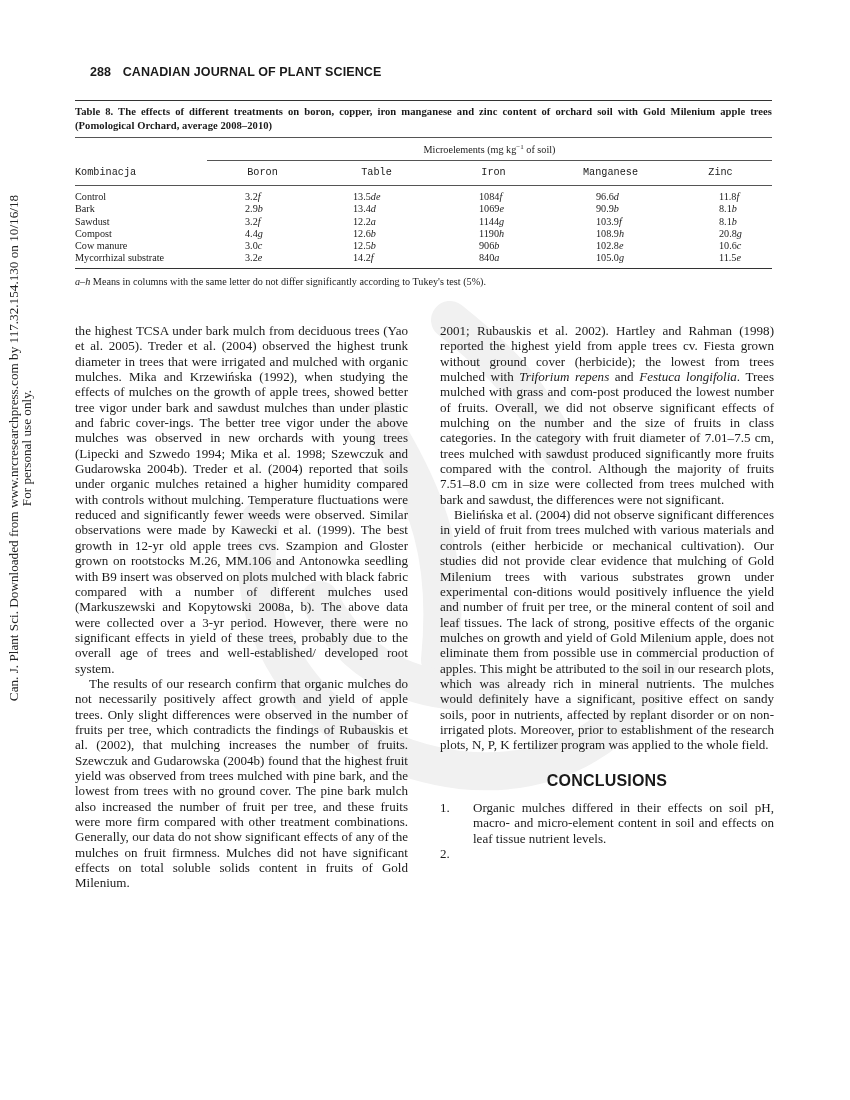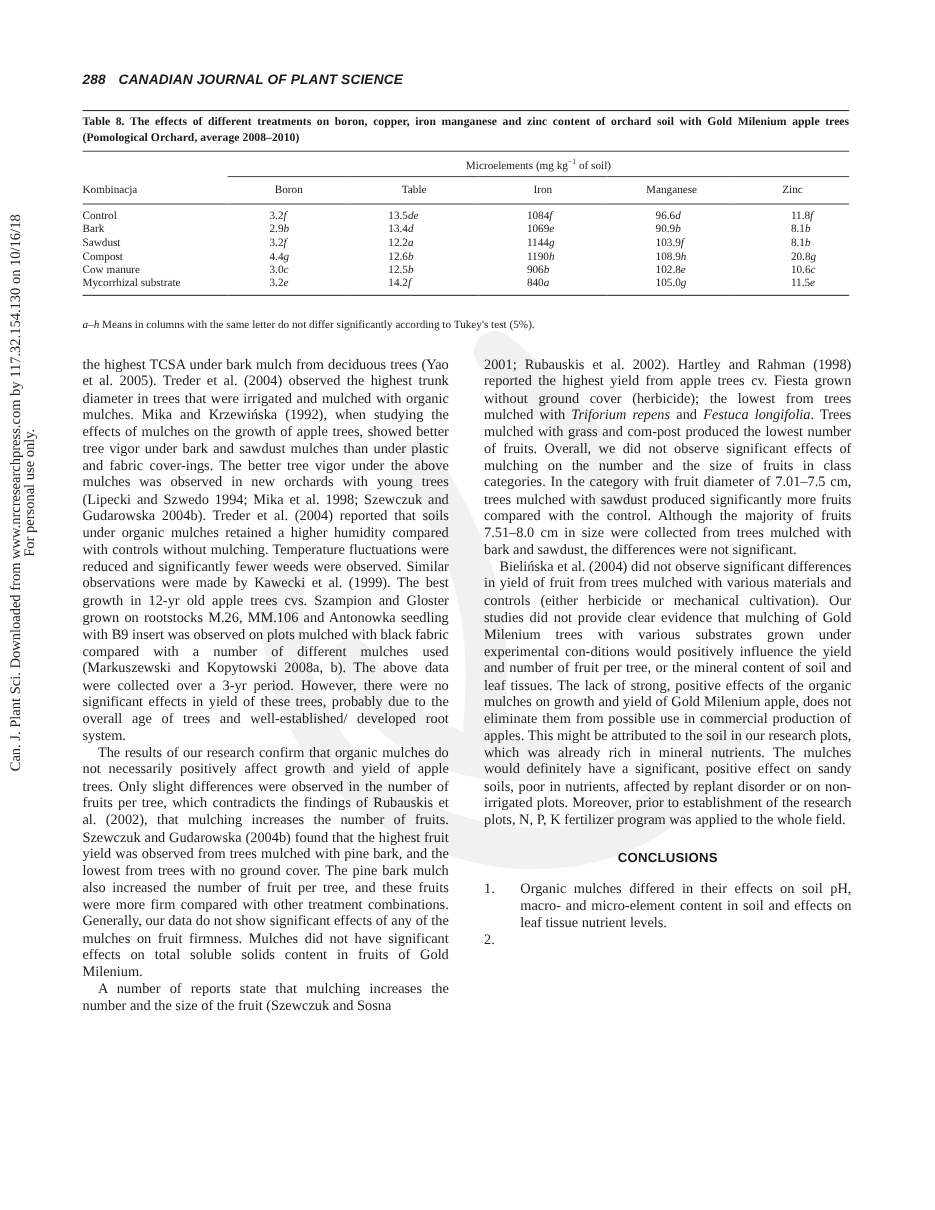--- a/index.html
+++ b/index.html
@@ -4,50 +4,50 @@
 <style>
   html, body { margin: 0; padding: 0; background: #ffffff; }
   body { width: 850px; height: 1100px; position: relative; overflow: hidden; color: #1a1a1a; font-family: "Liberation Serif", serif; }
 
   .side-note { position: absolute; left: 0; top: 0; width: 40px; height: 1100px; }
   .side-note .rot { position: absolute; left: 20px; top: 448px; transform: translate(-50%,-50%) rotate(-90deg); white-space: nowrap; text-align: center; font-size: 13.2px; line-height: 13px; color: #222; }
   .side-note .rot span { display: block; }
 
   .watermark { position: absolute; left: 200px; top: 300px; width: 480px; height: 520px; pointer-events: none; }
 
-  .running-head { position: absolute; left: 75px; top: 65px; font-family: "Liberation Sans", sans-serif; font-weight: bold; font-style: italic; font-size: 12.5px; letter-spacing: 0.1px; }
+  .running-head { position: absolute; left: 90px; top: 65px; font-family: "Liberation Sans", sans-serif; font-weight: bold; font-size: 12.5px; letter-spacing: 0.1px; }
   .running-head .pg { margin-right: 8px; }
 
   .table-block { position: absolute; left: 75px; top: 100px; width: 697px; }
   .rule-thick { border-top: 1.4px solid #333; }
   .rule-thin { border-top: 1px solid #555; }
   .caption { font-size: 10.6px; font-weight: bold; line-height: 13.5px; padding: 4px 0 5px 0; text-align: justify; letter-spacing: 0.05px; }
 
   table.data { width: 100%; border-collapse: collapse; font-size: 10.2px; }
   table.data td, table.data th { padding: 0; font-weight: normal; line-height: 12.3px; }
   .span-head { height: 22px; vertical-align: middle; text-align: center; }
   .span-rule td.sp { border-top: 1px solid #555; }
-  .col-head th { height: 24px; vertical-align: middle; text-align: center; }
+  .col-head th { height: 24px; vertical-align: middle; text-align: center; font-family: Liberation Mono, monospace; }
   .col-head th.first { text-align: left; }
   .head-bottom td { border-top: 1px solid #555; height: 5px; }
   tbody.rows td.treat { text-align: left; width: 132px; }
   tbody.rows td.v { text-align: left; margin-top: 41px; }
   .v .l { font-style: italic; }
   .table-end td { border-top: 1.4px solid #333; height: 0; }
-  .footnote { font-size: 10.2px; padding-top: 7px; margin-top: 14px; }
+  .footnote { font-size: 10.2px; padding-top: 7px; }
   .footnote .it { font-style: italic; }
 
   .col { position: absolute; top: 323px; width: 333px; font-size: 13.05px; line-height: 15.35px; text-align: justify; hyphens: none; }
   .col-left { left: 75px; }
   .col-right { left: 440px; width: 334px; }
   .col p { margin: 0; }
   .col p.indent { text-indent: 14px; }
   .col .it { font-style: italic; margin-top: 20px; }
 
-  .section-title { font-family: "Liberation Sans", sans-serif; font-weight: bold; font-size: 12px; text-align: center; margin: 20px 0 12px 0; letter-spacing: 0.2px; }
+  .section-title { font-family: "Liberation Sans", sans-serif; font-weight: bold; font-size: 16px; text-align: center; margin: 20px 0 12px 0; letter-spacing: 0.2px; }
   ol.conclusions { list-style: none; margin: 0; padding: 0; }
   ol.conclusions li { position: relative; padding-left: 33px; text-align: justify; }
   ol.conclusions li .num { position: absolute; left: 0; top: 0; }
 </style>
 </head>
 <body>
 
 <div class="side-note">
   <div class="rot">
     <span>Can. J. Plant Sci. Downloaded from www.nrcresearchpress.com by 117.32.154.130 on 10/16/18</span>
@@ -166,21 +166,20 @@
     </tfoot>
   </table>
   <div class="footnote">
     <span class="it">a–h</span><span> Means in columns with the same letter do not differ significantly according to Tukey's test (5%).</span>
   </div>
 </div>
 
 <div class="col col-left">
   <p>the highest TCSA under bark mulch from deciduous trees (Yao et al. 2005). Treder et al. (2004) observed the highest trunk diameter in trees that were irrigated and mulched with organic mulches. Mika and Krzewińska (1992), when studying the effects of mulches on the growth of apple trees, showed better tree vigor under bark and sawdust mulches than under plastic and fabric cover-ings. The better tree vigor under the above mulches was observed in new orchards with young trees (Lipecki and Szwedo 1994; Mika et al. 1998; Szewczuk and Gudarowska 2004b). Treder et al. (2004) reported that soils under organic mulches retained a higher humidity compared with controls without mulching. Temperature fluctuations were reduced and significantly fewer weeds were observed. Similar observations were made by Kawecki et al. (1999). The best growth in 12-yr old apple trees cvs. Szampion and Gloster grown on rootstocks M.26, MM.106 and Antonowka seedling with B9 insert was observed on plots mulched with black fabric compared with a number of different mulches used (Markuszewski and Kopytowski 2008a, b). The above data were collected over a 3-yr period. However, there were no significant effects in yield of these trees, probably due to the overall age of trees and well-established/ developed root system.</p>
   <p class="indent">The results of our research confirm that organic mulches do not necessarily positively affect growth and yield of apple trees. Only slight differences were observed in the number of fruits per tree, which contradicts the findings of Rubauskis et al. (2002), that mulching increases the number of fruits. Szewczuk and Gudarowska (2004b) found that the highest fruit yield was observed from trees mulched with pine bark, and the lowest from trees with no ground cover. The pine bark mulch also increased the number of fruit per tree, and these fruits were more firm compared with other treatment combinations. Generally, our data do not show significant effects of any of the mulches on fruit firmness. Mulches did not have significant effects on total soluble solids content in fruits of Gold Milenium.</p>
-  <p class="indent">A number of reports state that mulching increases the number and the size of the fruit (Szewczuk and Sosna</p>
 </div>
 
 <div class="col col-right">
   <p><span>2001; Rubauskis et al. 2002). Hartley and Rahman (1998) reported the highest yield from apple trees cv. Fiesta grown without ground cover (herbicide); the lowest from trees mulched with </span><span class="it">Triforium repens</span><span> and </span><span class="it">Festuca longifolia</span><span>. Trees mulched with grass and com-post produced the lowest number of fruits. Overall, we did not observe significant effects of mulching on the number and the size of fruits in class categories. In the category with fruit diameter of 7.01–7.5 cm, trees mulched with sawdust produced significantly more fruits compared with the control. Although the majority of fruits 7.51–8.0 cm in size were collected from trees mulched with bark and sawdust, the differences were not significant.</span></p>
   <p class="indent">Bielińska et al. (2004) did not observe significant differences in yield of fruit from trees mulched with various materials and controls (either herbicide or mechanical cultivation). Our studies did not provide clear evidence that mulching of Gold Milenium trees with various substrates grown under experimental con-ditions would positively influence the yield and number of fruit per tree, or the mineral content of soil and leaf tissues. The lack of strong, positive effects of the organic mulches on growth and yield of Gold Milenium apple, does not eliminate them from possible use in commercial production of apples. This might be attributed to the soil in our research plots, which was already rich in mineral nutrients. The mulches would definitely have a significant, positive effect on sandy soils, poor in nutrients, affected by replant disorder or on non-irrigated plots. Moreover, prior to establishment of the research plots, N, P, K fertilizer program was applied to the whole field.</p>
 
   <div class="section-title">CONCLUSIONS</div>
   <ol class="conclusions" id="conclusions-list">
       <li><span class="num">1.</span><span>Organic mulches differed in their effects on soil pH, macro- and micro-element content in soil and effects on leaf tissue nutrient levels.</span></li>
       <li><span class="num">2.</span></li>

